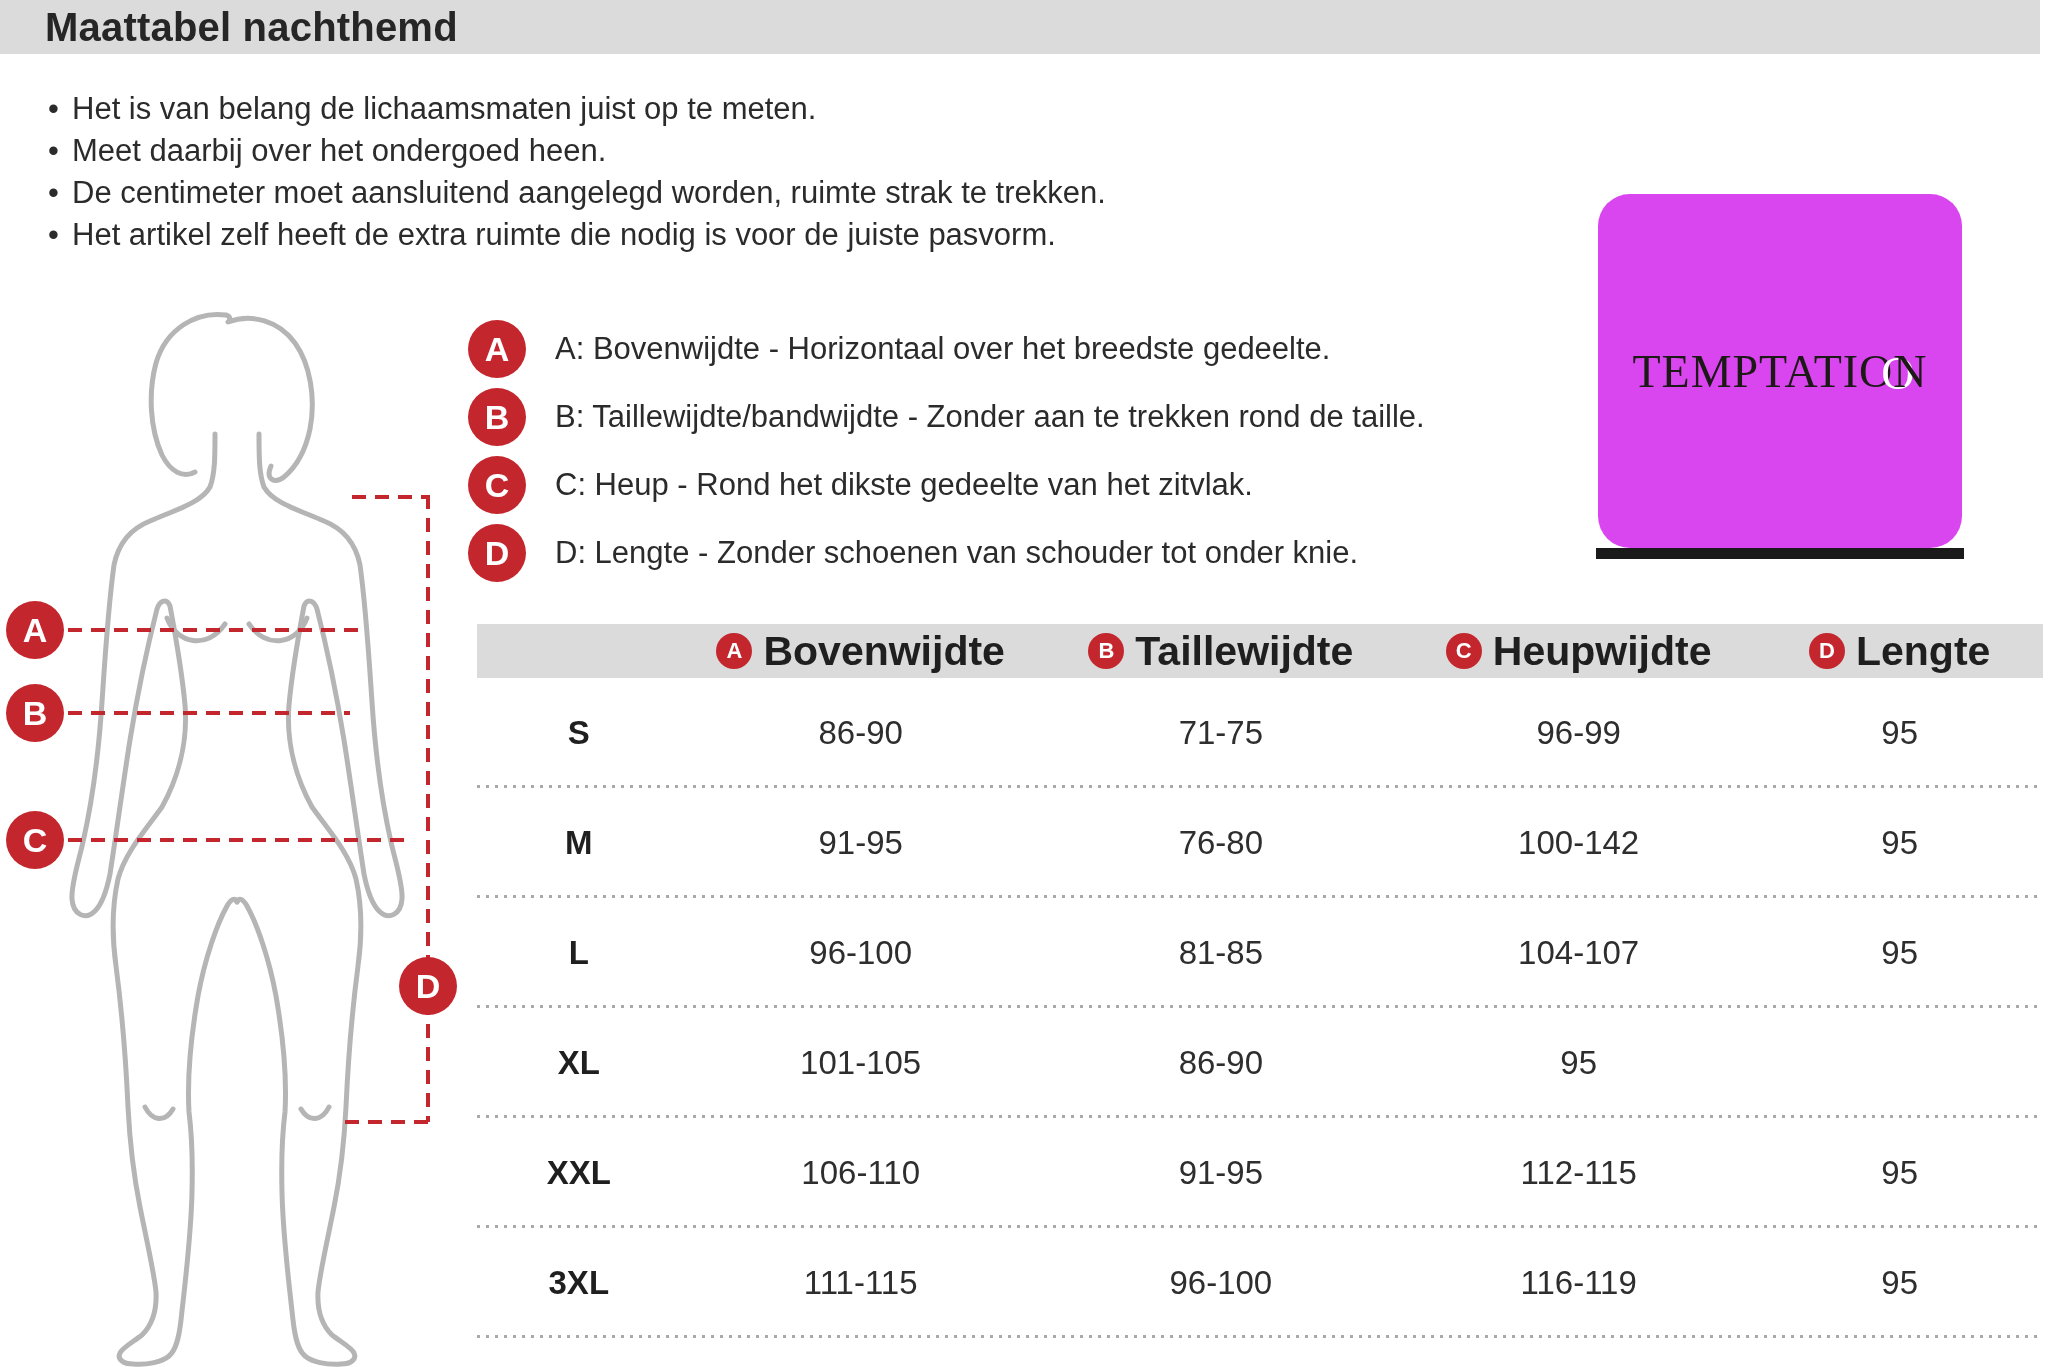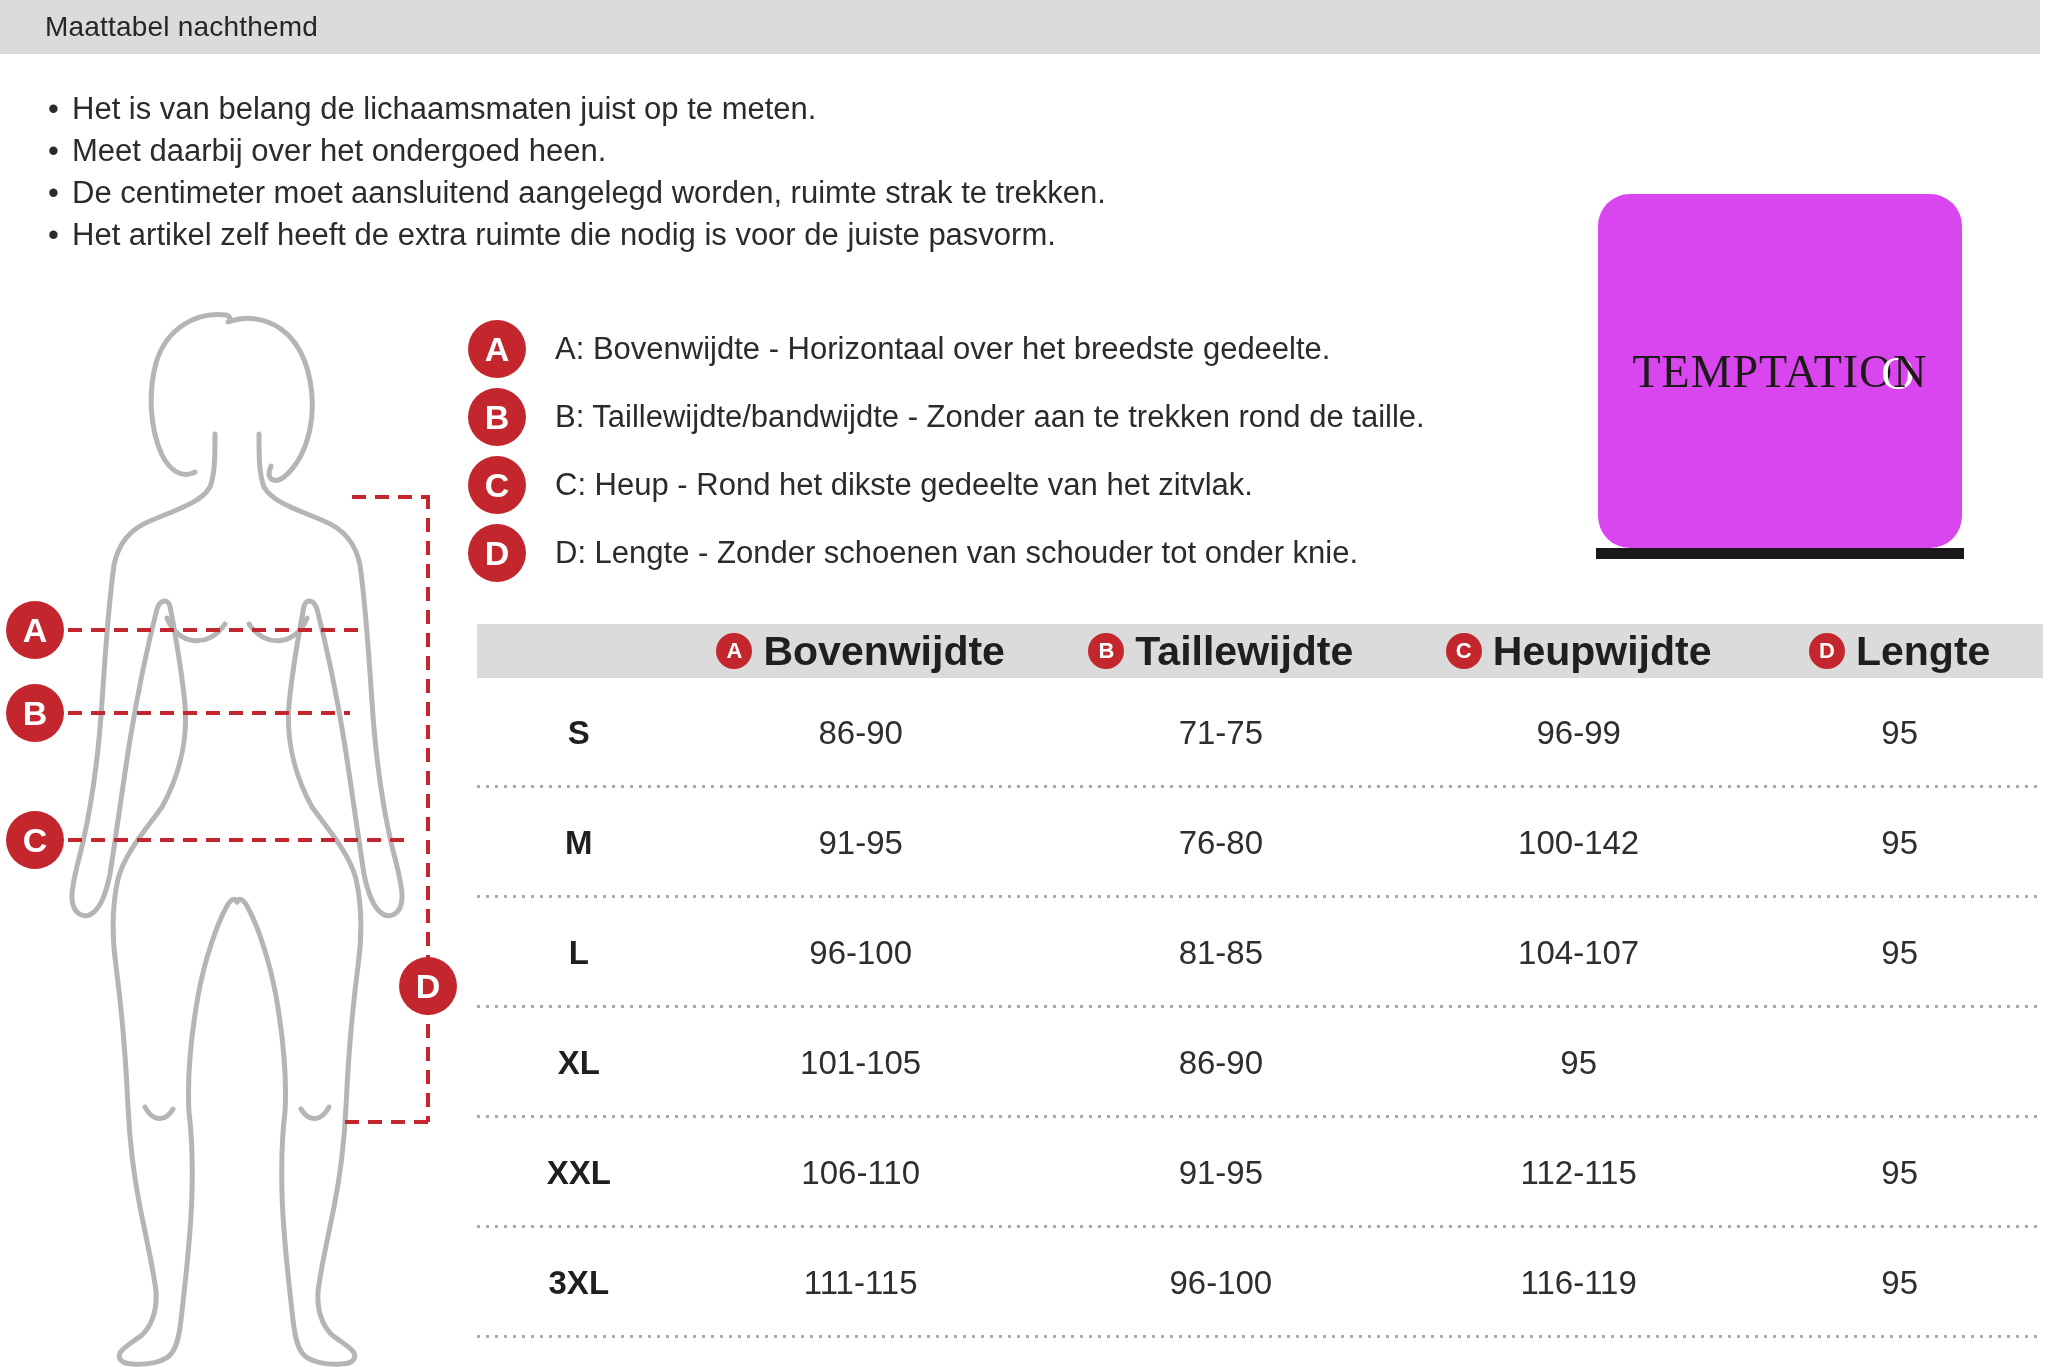--- a/index.html
+++ b/index.html
@@ -6,21 +6,21 @@
   .canvas{
     position:relative; width:2048px; height:1367px; overflow:hidden;
     font-family:"Liberation Sans", sans-serif; color:#262626; background:#fff;
   }
   
   .titlebar{
     position:absolute; left:0; top:0; width:2040px; height:54px;
     background:#dbdbdb; display:flex; align-items:center;
   }
   .titlebar h1{
-    margin:0 3px 0 45px; font-size:28px; font-weight:400; color:#262626; letter-spacing:0.2px;
+    margin:0 3px 0 45px; font-size:40px; font-weight:700; color:#262626; letter-spacing:0.2px;
   }
   
   .instructions{
     position:absolute; left:48px; top:88px; list-style:none; margin:0; padding:0;
   }
   .instructions li{
     height:42px; display:flex; align-items:center; font-size:31px; color:#2b2b2b;
   }
   .instructions .dot{width:24px; font-size:31px;}
   

